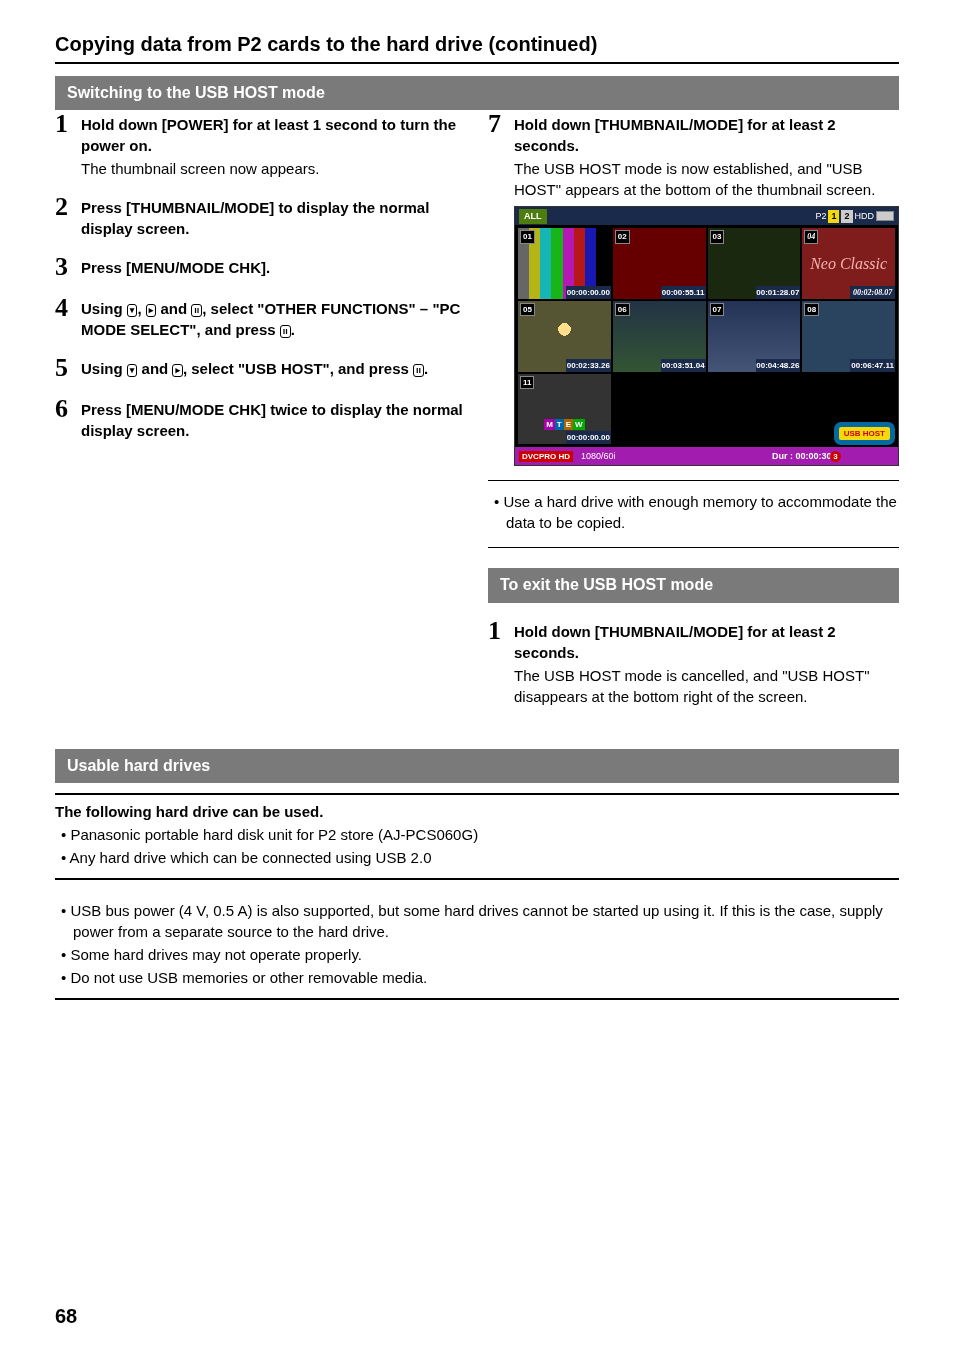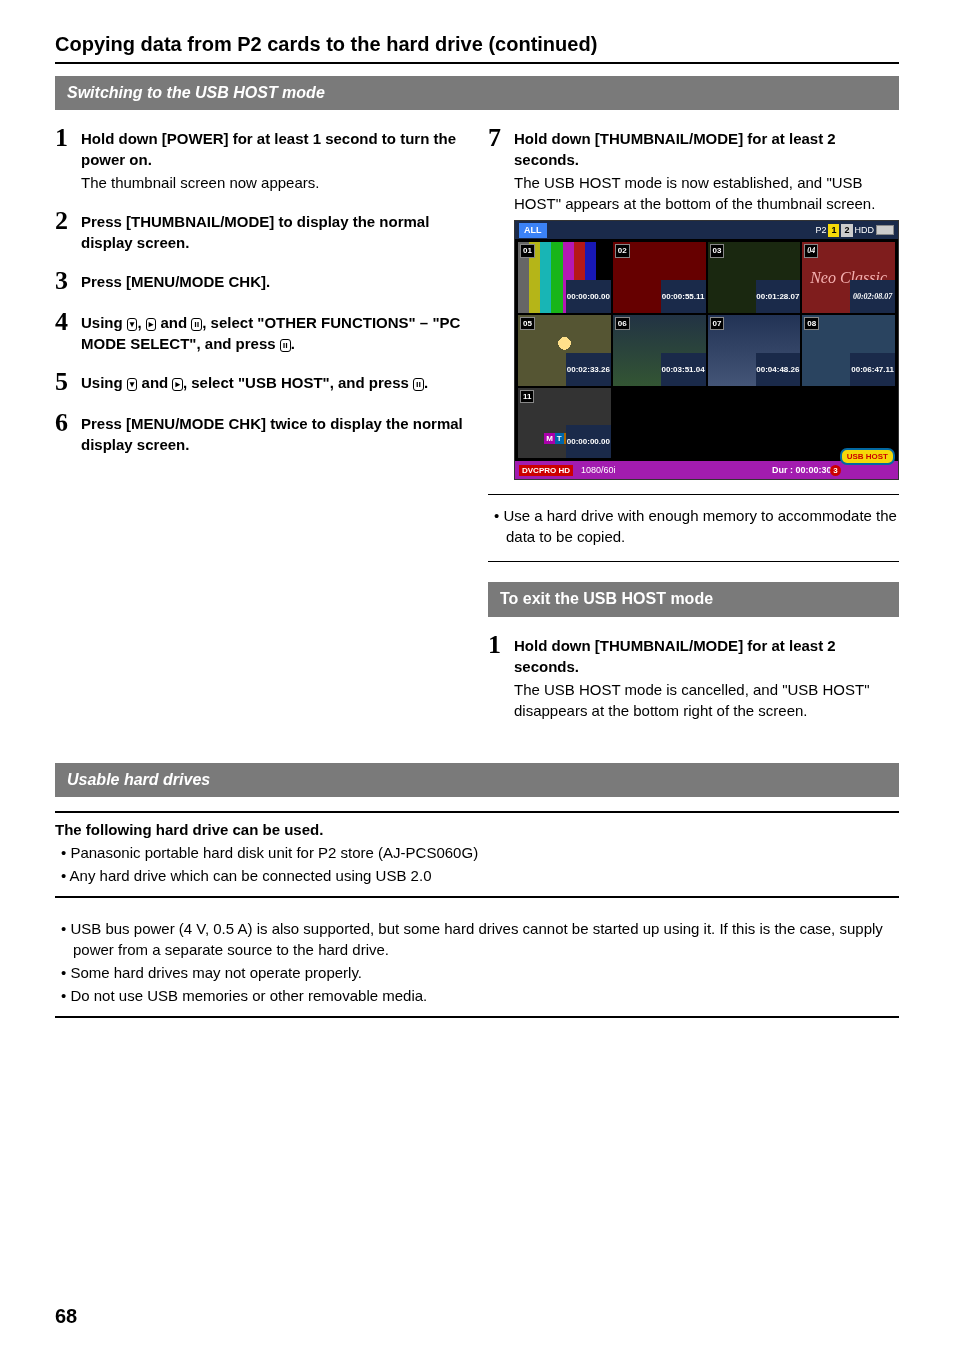--- a/index.html
+++ b/index.html
@@ -18,22 +18,20 @@
     border-bottom: 2px solid #000;
     padding-bottom: 4px;
     margin-bottom: 12px;
   }
   .section-bar {
     background: #7a7a7a;
     color: #fff;
     font-weight: bold;
     font-size: 16px;
     padding: 6px 12px;
-    margin-bottom: 14px;
-    font-style: italic;
   }
   .subsection-bar {
     background: #7a7a7a;
     color: #fff;
     font-weight: bold;
     font-size: 16px;
     padding: 6px 12px;
     margin: 20px 0 14px 0;
   }
   .columns {
@@ -91,21 +89,21 @@
   .ss-top {
     height: 18px;
     background: #1a2a4a;
     display: flex;
     align-items: center;
     justify-content: space-between;
     padding: 0 4px;
     font-size: 9px;
     color: #fff;
   }
-  .ss-top .all { background:#3b82f6; color:#fff; padding:1px 5px; font-weight:bold; font-size:9px; }
+  .ss-top .all { background:#4d7c0f; color:#fff; padding:1px 5px; font-weight:bold; font-size:9px; }
   .ss-top .right { display:flex; align-items:center; gap:2px; }
   .ss-top .p2 { color:#fff; font-size:9px; }
   .ss-top .slot { background:#f5d90a; color:#000; font-weight:bold; padding:0 3px; font-size:9px; }
   .ss-top .slot2 { background:#ccc; color:#000; font-weight:bold; padding:0 3px; font-size:9px; }
   .ss-top .hdd { color:#fff; font-size:9px; }
   .ss-top .hddicon { background:#ccc; border:1px solid #888; width:18px; height:10px; display:inline-block; }
   .ss-grid {
     display: grid;
     grid-template-columns: repeat(4, 1fr);
     grid-template-rows: repeat(3, 1fr);
@@ -120,39 +118,39 @@
     overflow: hidden;
   }
   .ss-cell .num {
     position:absolute; top:2px; left:2px;
     background:#000; color:#fff; border:1px solid #888;
     font-size:8px; padding:0 2px; font-weight:bold;
   }
   .ss-cell .tc {
     position:absolute; bottom:0; left:0; right:0;
     background:#1a2a4a; color:#fff;
-    font-size:8px; text-align:center; padding:11px 0;
+    font-size:8px; text-align:center; padding:1px 0;
     font-weight:bold;
     margin-left:48px;
   }
   .ss-bottom {
     height: 18px;
     background: #a21caf;
     display: flex;
     align-items: center;
     justify-content: flex-start;
     padding: 0 4px;
     font-size: 9px;
     color: #fff;
     gap:8px;
   }
   .ss-bottom .dvc { background:#c00; color:#fff; font-weight:bold; padding:0 3px; font-size:8px;}
   .ss-bottom .usb {
-    position:absolute; right:3px; bottom:14px;
-    border:2px solid #0369a1; border-radius:7px;
+    position:absolute; right:3px; bottom:20px;
+    border:5px solid #0369a1; border-radius:7px;
     color:#c00; background:#f5d90a;
     font-size:8px; font-weight:bold;
     padding:1px 5px;
   }
   .ss-bottom .bubble {
     position:absolute; right:57px; bottom:3px;
     background:#c00; color:#fff; border-radius:50%;
     width:11px; height:11px; font-size:8px;
     display:flex; align-items:center; justify-content:center;
     font-weight:bold;

